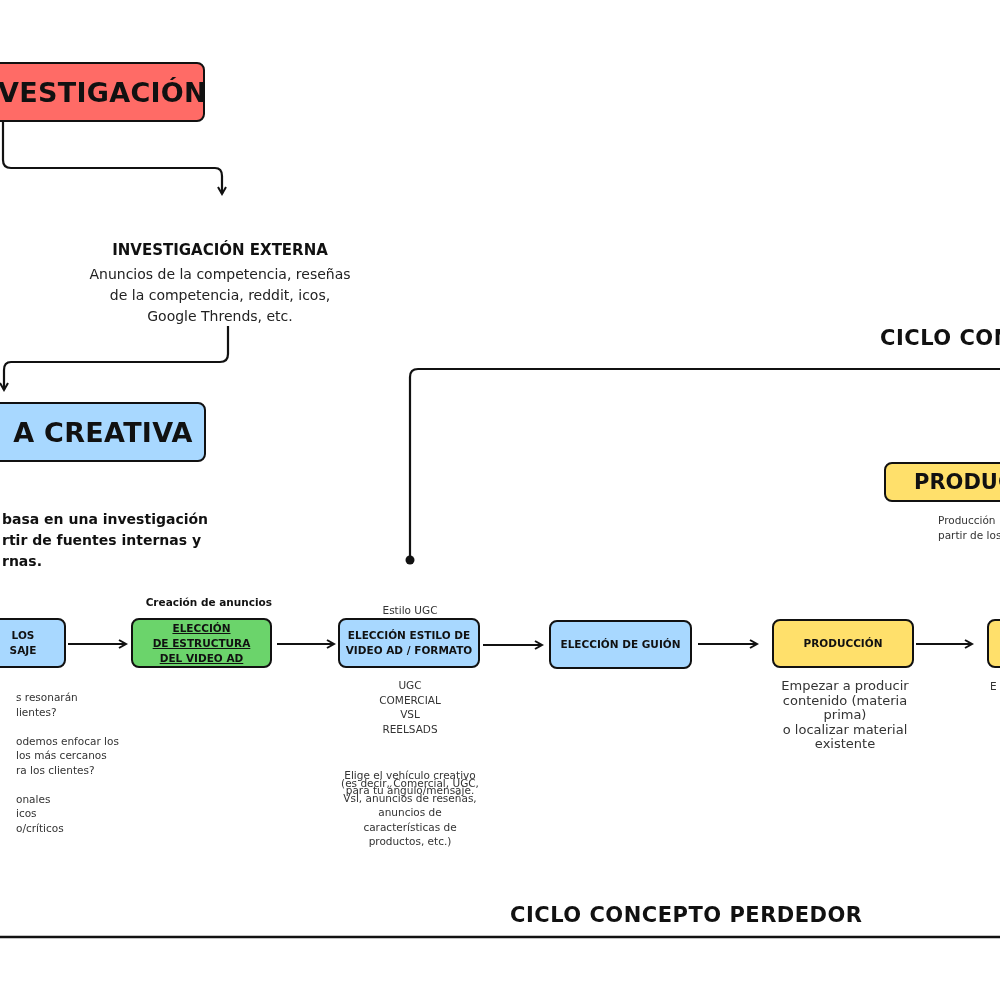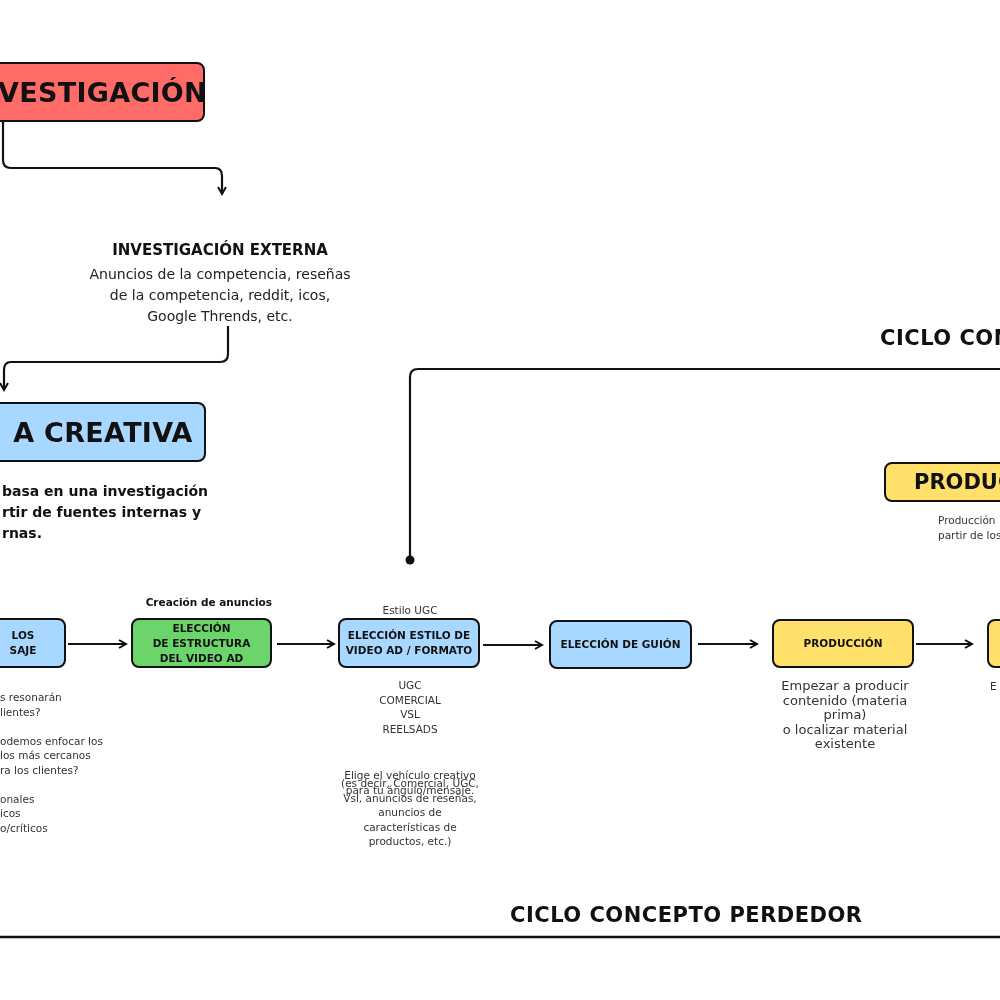--- a/index.html
+++ b/index.html
@@ -63,49 +63,49 @@
 </div>
 
 <div class="abs label-bold" style="left:90px; top:241px; width:260px;">INVESTIGACIÓN EXTERNA</div>
 <div class="abs desc nl" style="left:60px; top:264px; width:320px;">Anuncios de la competencia, reseñas
 de la competencia, reddit, icos,
 Google Thrends, etc.</div>
 
 <div class="box blue big" style="left:-30px; top:402px; width:236px; height:60px; padding-left:30px;">
   <span>A CREATIVA</span>
 </div>
-<div class="abs bold-desc" style="left:2px; top:481px; width:220px;">basa en una investigación
+<div class="abs bold-desc" style="left:2px; top:509px; width:220px;">basa en una investigación
 rtir de fuentes internas y
 rnas.</div>
 
 <div class="abs cycle" style="left:880px; top:326px;">CICLO CON</div>
 
 <div class="box yellow" style="left:884px; top:462px; width:150px; height:40px; justify-content:flex-start; padding-left:28px; font-size:21px;">
   <span>PRODUC</span>
 </div>
 <div class="abs small" style="left:930px; top:513px; width:90px; text-align:left; margin-left:8px;">Producción
 partir de los c</div>
 
 <div class="box blue node nl" style="left:-20px; top:618px; width:86px; height:50px;">
   <span style="white-space:pre-line;">LOS
 SAJE</span>
 </div>
-<div class="abs small-left" style="left:0px; top:690px; width:120px;">s resonarán
+<div class="abs small-left" style="left:16px; top:690px; width:120px;">s resonarán
 lientes?
 
 odemos enfocar los
 los más cercanos
 ra los clientes?
 
 onales
 icos
 o/críticos</div>
 
 <div class="abs tag" style="left:131px; top:596px; width:141px;">Creación de anuncios</div>
-<div class="box green node" style="left:131px; top:618px; width:141px; height:50px;">
+<div class="box green node" style="left:131px; top:618px; width:141px; height:50px;text-decoration:underline;">
   <span style="white-space:pre-line;">ELECCIÓN
 DE ESTRUCTURA
 DEL VIDEO AD</span>
 </div>
 
 <div class="abs small" style="left:330px; top:603px; width:160px;">Estilo UGC
 Estilo Estudio / Comercial</div>
 <div class="box blue node" style="left:338px; top:618px; width:142px; height:50px;">
   <span style="white-space:pre-line;">ELECCIÓN ESTILO DE
 VIDEO AD / FORMATO</span>

